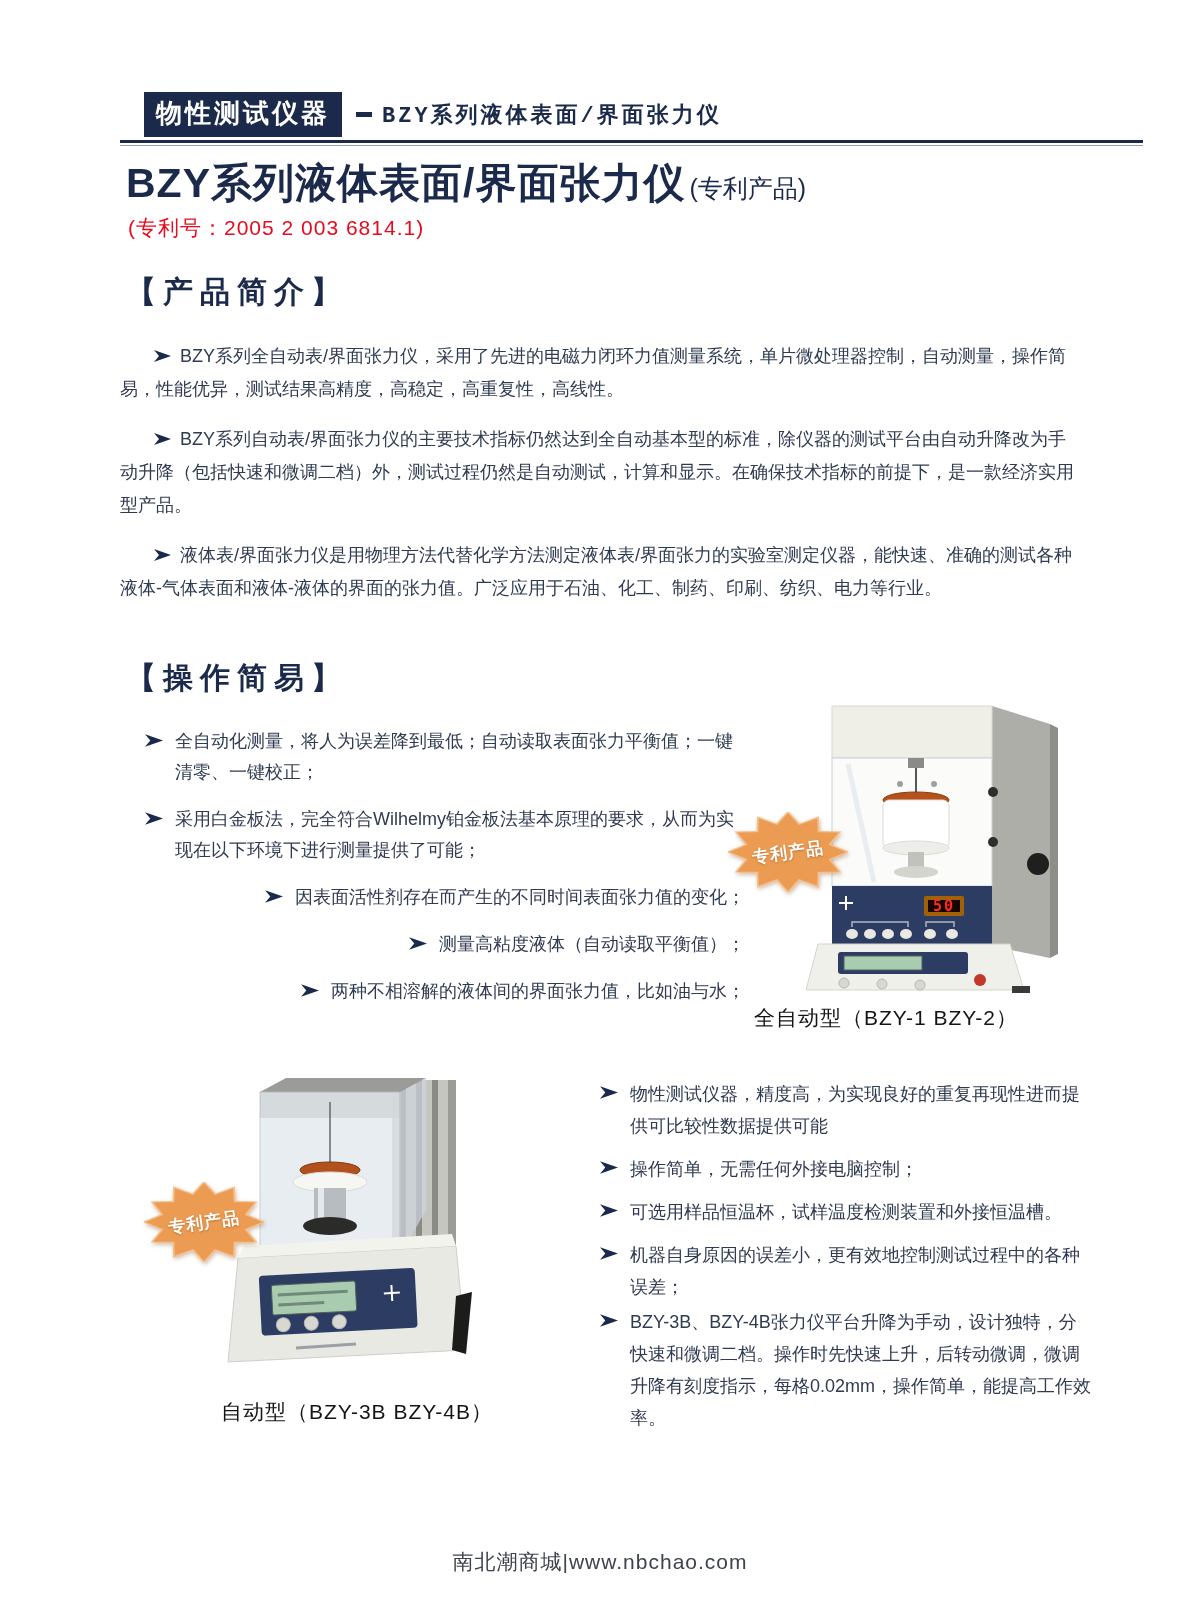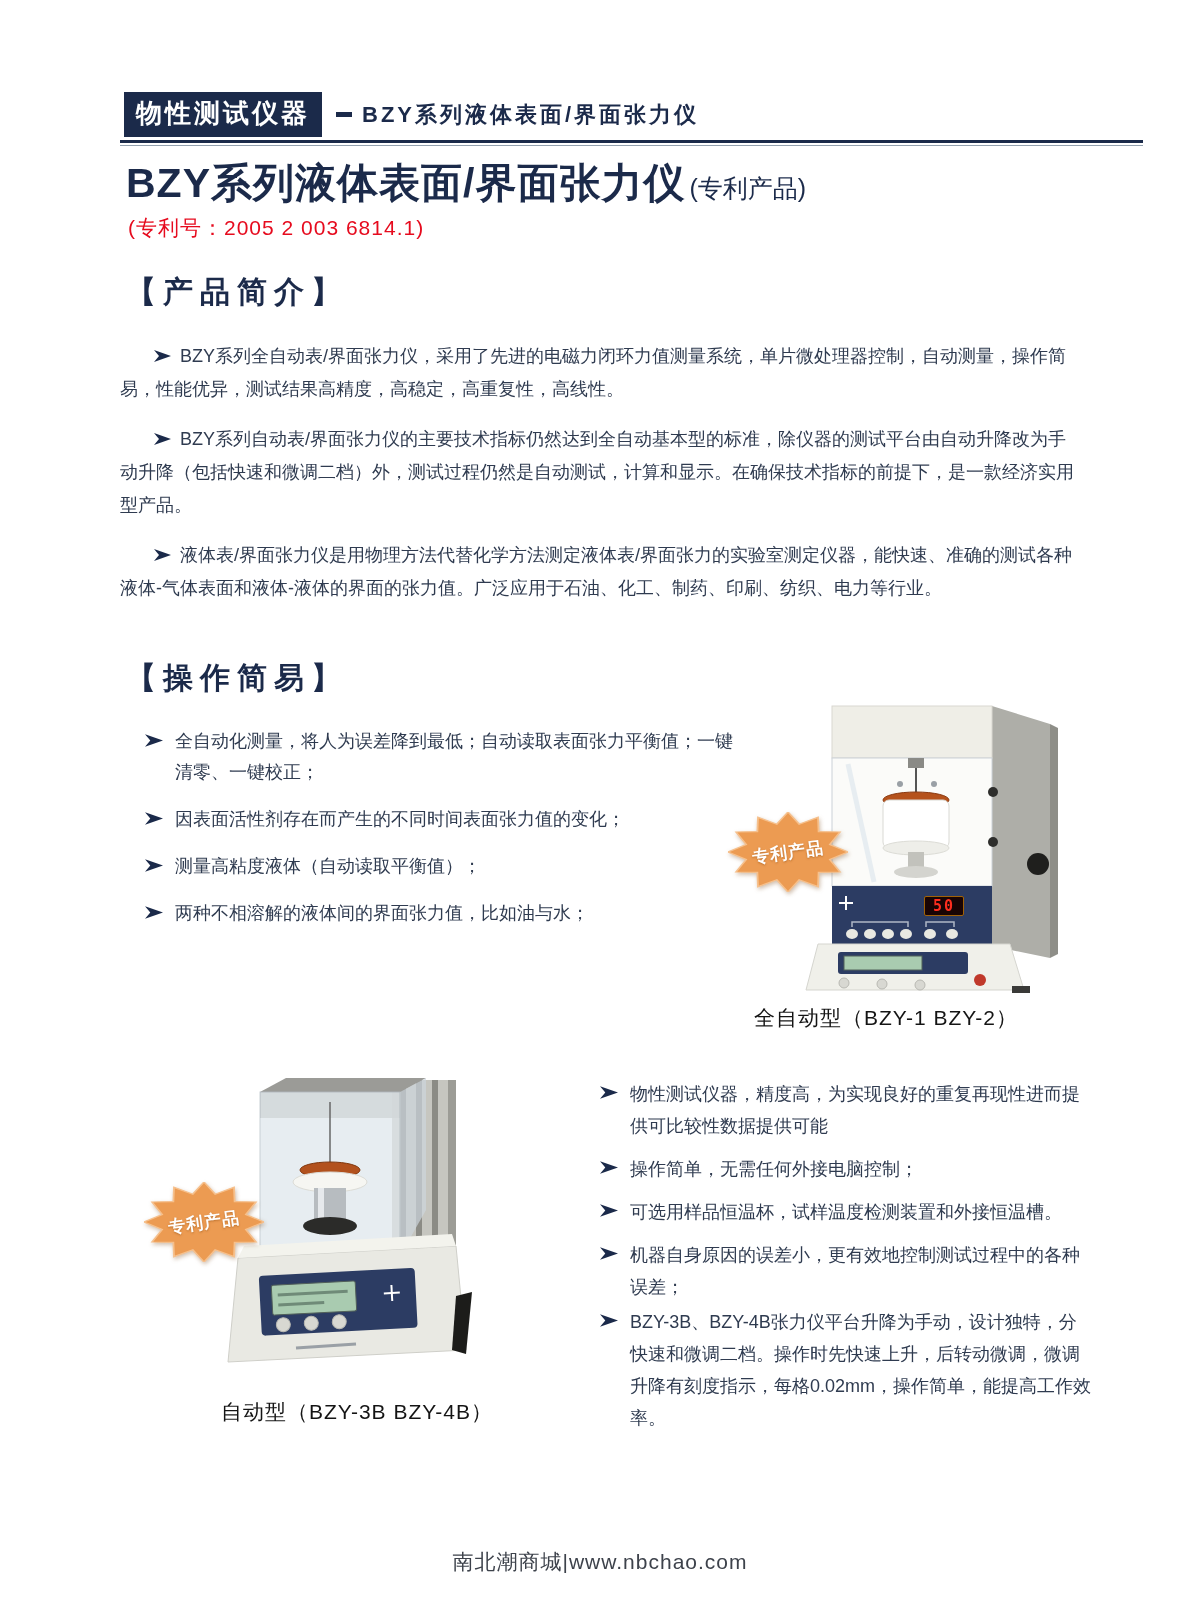--- a/index.html
+++ b/index.html
@@ -1,21 +1,21 @@
 <!DOCTYPE html>
 <html><head>
 <meta charset="utf-8">
 <style>
   * { margin:0; padding:0; box-sizing:border-box; }
   html,body { background:#ffffff; }
   body { font-family:"Liberation Sans","DejaVu Sans",sans-serif; color:#2f3b50; }
   #page { position:relative; width:1200px; height:1616px; background:#ffffff; overflow:hidden; }
 
   
-  .header-row { position:absolute; left:124px; top:92px; white-space:nowrap; }
+  .header-row { position:absolute; left:144px; top:92px; white-space:nowrap;font-family:Liberation Mono, monospace; }
   .header-badge { display:inline-block; background:#1b2a4a; color:#ffffff; font-size:26px;
     font-weight:bold; letter-spacing:3px; padding:4px 12px 6px; vertical-align:middle; }
   .header-dash { display:inline-block; width:16px; height:5px; background:#1b2a4a;
     margin:0 10px 0 14px; vertical-align:middle; }
   .header-subtitle { display:inline-block; color:#1b2a4a; font-size:22px; font-weight:600;
     letter-spacing:3px; vertical-align:middle; }
   .header-rule { position:absolute; left:120px; top:140px; width:1023px; height:3px;
     background:#1b2a4a; }
   .header-rule-shadow { position:absolute; left:120px; top:145px; width:1023px; height:1px;
     background:#93a0ae; }
@@ -37,21 +37,21 @@
   .intro-block { position:absolute; left:120px; top:340px; width:958px; }
   .intro-block p { font-size:18px; line-height:33px; text-indent:34px; margin-bottom:17px;
     color:#2f3b50; }
   .arrow-inline { display:inline-block; vertical-align:-1px; margin-right:9px; }
 
   
   .feat-list { position:absolute; list-style:none; }
   #feat-left { left:145px; top:726px; width:600px; }
   #feat-right { left:600px; top:1078px; width:494px; }
   .feat-item { display:flex; align-items:flex-start; }
-  #feat-left .feat-item { margin-bottom:16px; }
+  #feat-left .feat-item { margin-bottom:16px;justify-content:flex-end; }
   #feat-right .feat-item { margin-bottom:11px; }
   #feat-right .feat-item:nth-child(4) { margin-bottom:3px; }
   .feat-item .arrow { flex:0 0 auto; margin-top:7px; margin-right:12px; }
   .feat-item .txt { font-size:18px; line-height:31px; color:#2f3b50; }
   #feat-right .feat-item .txt { line-height:32px; }
 
   
   .photo-box { position:absolute; }
   #photo1 { left:700px; top:694px; width:372px; height:308px; }
   #photo2 { left:152px; top:1058px; width:410px; height:336px; }
@@ -69,21 +69,21 @@
   #badge1 { left:28px; top:118px; }
   #badge2 { left:-8px; top:124px; }
   .badge-star svg { position:absolute; inset:0; width:100%; height:100%;
     filter:drop-shadow(1px 2px 2px rgba(120,70,20,.35)); }
   .badge-star .badge-label { position:absolute; inset:0; display:flex; align-items:center;
     justify-content:center; transform:rotate(-8deg); color:#ffffff; font-size:17px;
     font-weight:bold; letter-spacing:1px; text-shadow:0 1px 2px rgba(150,80,20,.55); }
 
   
   .led-display { position:absolute; right:108px; top:202px; width:40px; height:20px;
-    background:#190404; border:1px solid #a16207; border-radius:2px; display:flex;
+    background:#190404; border:4px solid #a16207; border-radius:2px; display:flex;
     align-items:center; justify-content:center; color:#ff2d1e; font-size:15px;
     font-weight:bold; font-family:"DejaVu Sans Mono",monospace; letter-spacing:2px; }
 
   
   .footer { position:absolute; left:0; top:1548px; width:1200px; text-align:center;
     font-size:21px; color:#3d424b; letter-spacing:1px; }
 </style>
 </head>
 <body>
 
@@ -114,20 +114,26 @@
   </div>
 
   <div class="section-heading" id="features-heading">【操作简易】</div>
 
   <ul class="feat-list" id="feat-left">
     <li class="feat-item">
         <svg class="arrow" width="18" height="15" viewBox="0 0 17 14">
           <polygon points="0,1 17,7 0,13 5,7" fill="#1b2a4a"></polygon>
         </svg>
         <div class="txt">全自动化测量，将人为误差降到最低；自动读取表面张力平衡值；一键清零、一键校正；</div>
+      </li>
+    <li class="feat-item">
+        <svg class="arrow" width="18" height="15" viewBox="0 0 17 14">
+          <polygon points="0,1 17,7 0,13 5,7" fill="#1b2a4a"></polygon>
+        </svg>
+        <div class="txt">采用白金板法，完全符合Wilhelmy铂金板法基本原理的要求，从而为实现在以下环境下进行测量提供了可能；</div>
       </li>
     <li class="feat-item">
         <svg class="arrow" width="18" height="15" viewBox="0 0 17 14">
           <polygon points="0,1 17,7 0,13 5,7" fill="#1b2a4a"></polygon>
         </svg>
         <div class="txt">因表面活性剂存在而产生的不同时间表面张力值的变化；</div>
       </li>
     <li class="feat-item">
         <svg class="arrow" width="18" height="15" viewBox="0 0 17 14">
           <polygon points="0,1 17,7 0,13 5,7" fill="#1b2a4a"></polygon>

